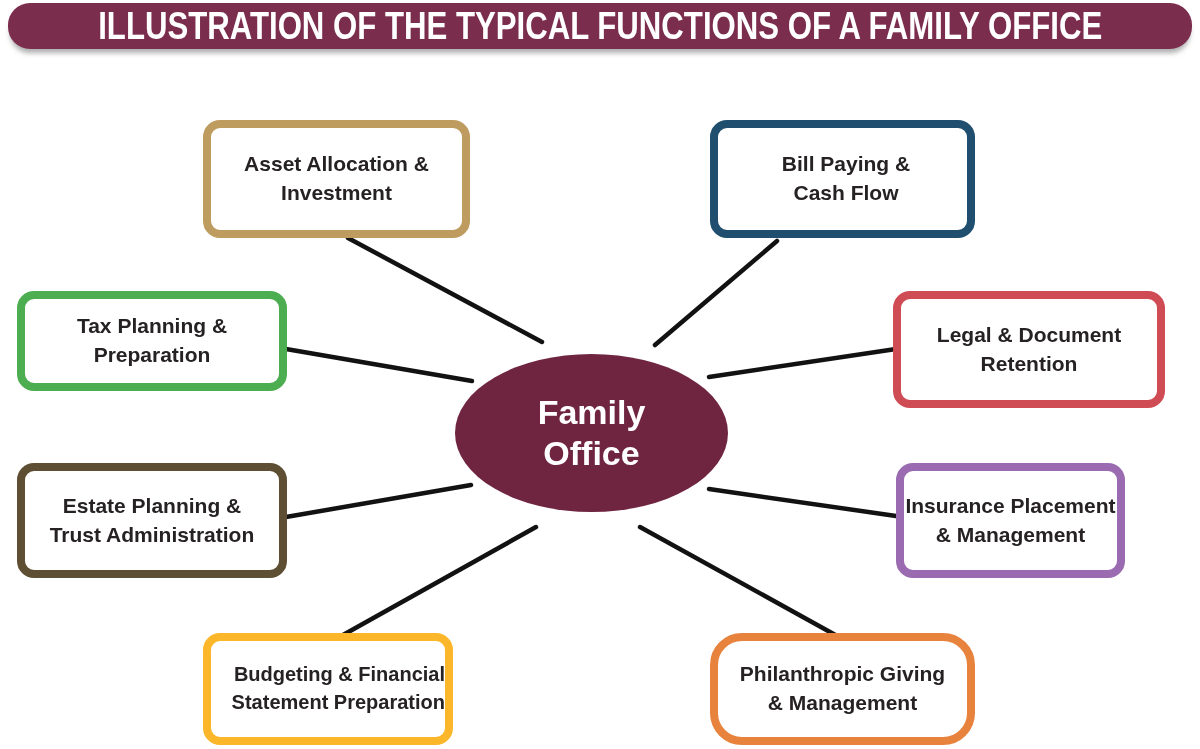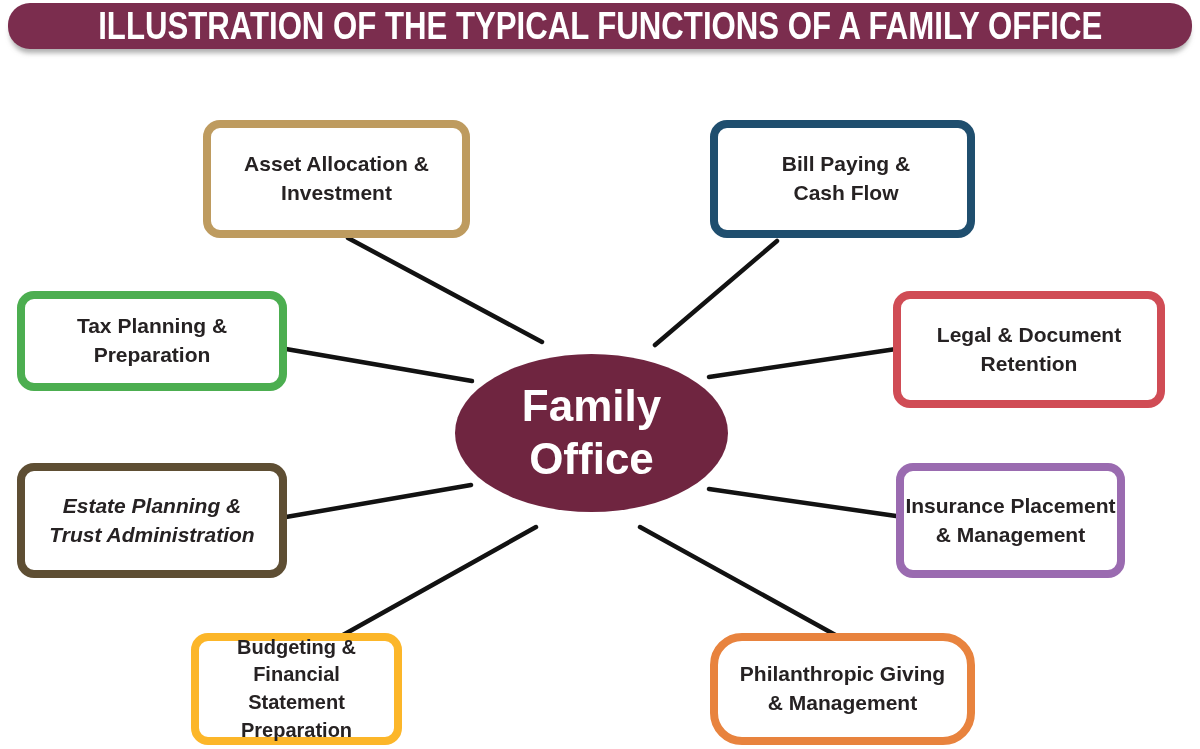--- a/index.html
+++ b/index.html
@@ -64,38 +64,38 @@
     line-height: 1.38;
   }
   .box.budget .ln { font-size: 20px; }
 
   .asset     { left: 203px; top: 120px; width: 267px; height: 118px; }
   .bill      { left: 710px; top: 120px; width: 265px; height: 118px; padding-left: 7px; }
   .tax       { left:  17px; top: 291px; width: 270px; height: 100px; }
   .legal     { left: 893px; top: 291px; width: 272px; height: 117px; }
   .estate    { left:  17px; top: 463px; width: 270px; height: 115px; }
   .insurance { left: 896px; top: 463px; width: 229px; height: 115px; }
-  .budget    { left: 191px; top: 633px; width: 211px; height: 112px; }
+  .budget    { left: 203px; top: 633px; width: 250px; height: 112px; align-items: flex-end; }
   .phil      { left: 710px; top: 633px; width: 265px; height: 112px; }
 
   
   .center-ellipse {
     position: absolute;
     left: 455px; top: 354px;
     width: 273px; height: 158px;
     border-radius: 50%;
     display: flex;
     flex-direction: column;
     align-items: center;
     justify-content: center;
     text-align: center;
   }
   .center-ellipse .ln {
     display: block;
-    font-size: 44px;
+    font-size: 34px;
     font-weight: 700;
     line-height: 1.2;
   }
 </style>
 </head>
 <body>
 
 <svg class="connectors" viewBox="0 0 1200 749">
   <line x1="348" y1="238" x2="542" y2="342" style="stroke: rgb(18, 18, 18);"></line>
   <line x1="777" y1="241" x2="655" y2="345" style="stroke: rgb(18, 18, 18);"></line>
@@ -124,21 +124,21 @@
 <div class="box tax" style="border-color: rgb(76, 174, 80);">
   <span class="ln">Tax Planning &amp;</span>
   <span class="ln">Preparation</span>
 </div>
 
 <div class="box legal" style="border-color: rgb(208, 76, 85);">
   <span class="ln">Legal &amp; Document</span>
   <span class="ln">Retention</span>
 </div>
 
-<div class="box estate" style="border-color: rgb(94, 78, 51); font-style: italic;">
+<div class="box estate" style="border-color: rgb(94, 78, 51);">
   <span class="ln">Estate Planning &amp;</span>
   <span class="ln">Trust Administration</span>
 </div>
 
 <div class="box insurance" style="border-color: rgb(154, 107, 176);">
   <span class="ln">Insurance Placement</span>
   <span class="ln">&amp; Management</span>
 </div>
 
 <div class="box budget" style="border-color: rgb(252, 182, 41);">

